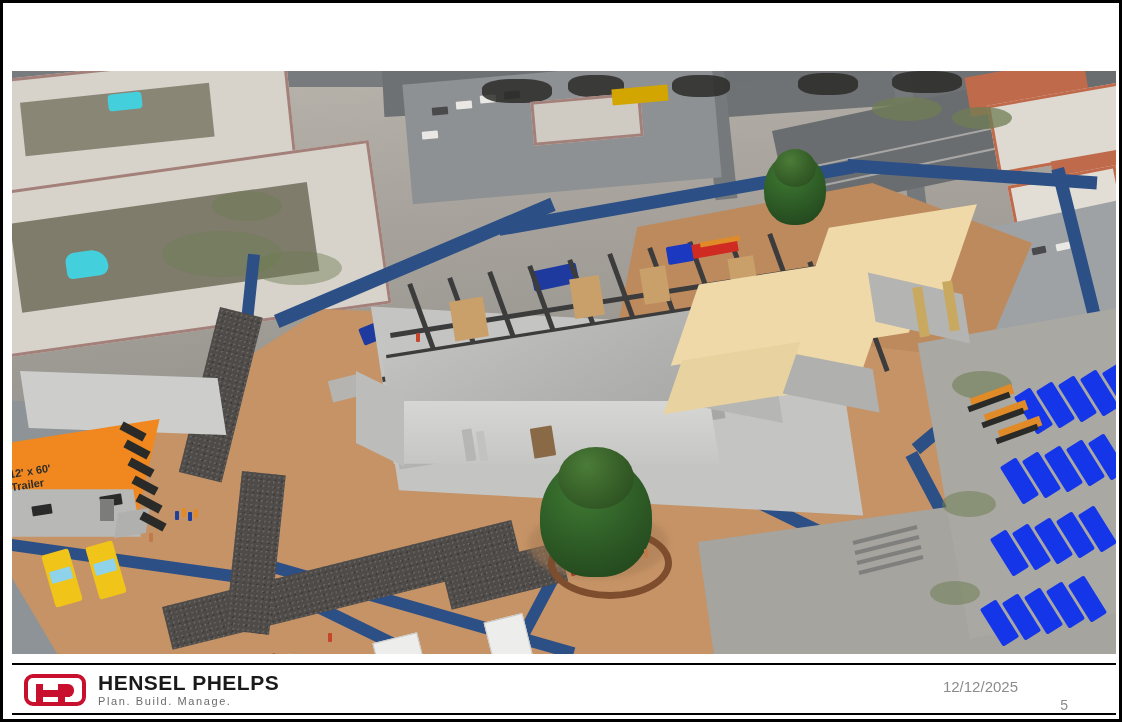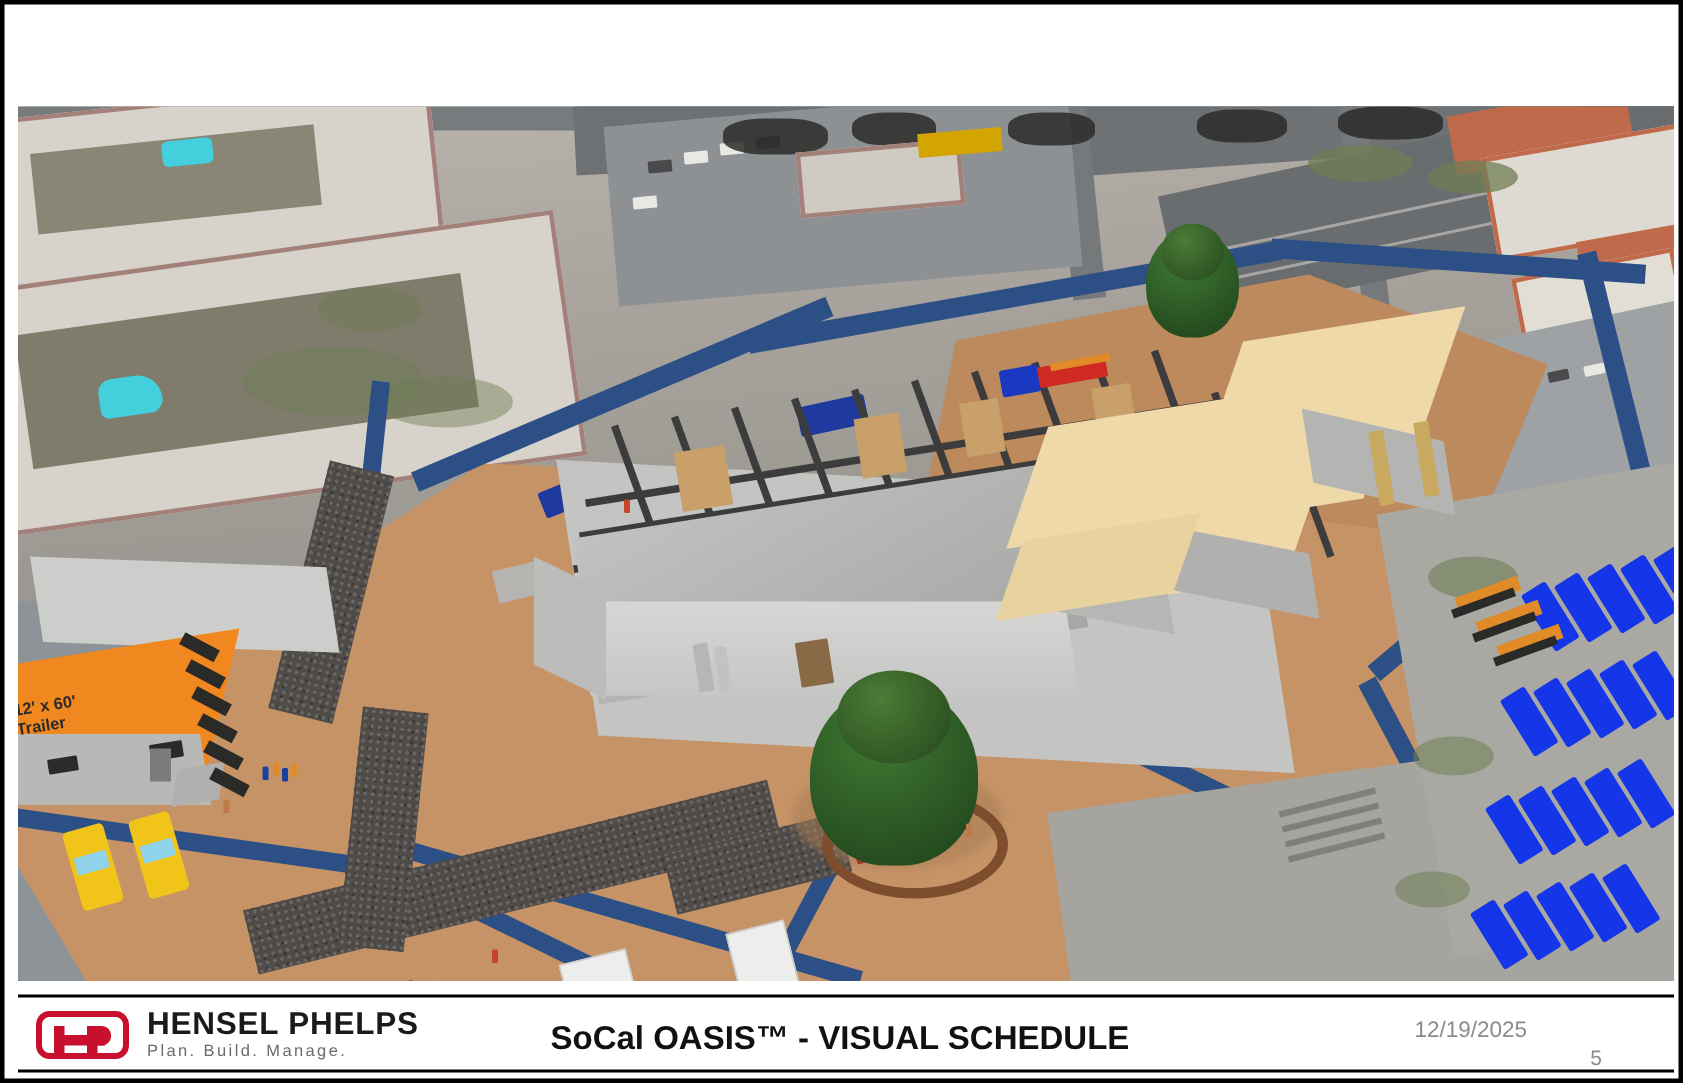--- a/index.html
+++ b/index.html
@@ -434,19 +434,18 @@
         <div class="bar-h"></div>
         <div class="bar-ps"></div>
         <div class="bar-p"></div>
       </div>
       <div class="hp-text">
         <div class="hp-name">HENSEL PHELPS</div>
         <div class="hp-tag">Plan. Build. Manage.</div>
       </div>
     </div>
 
-    <div class="footer-title">SoCal OASIS™ - VISUAL SCHEDULE</div>
-    <div class="footer-date">12/19/2025</div>
+    <div class="footer-date">12/12/2025</div>
     <div class="footer-page">5</div>
 
   </div>
 
 </div>
 
 </body></html>

